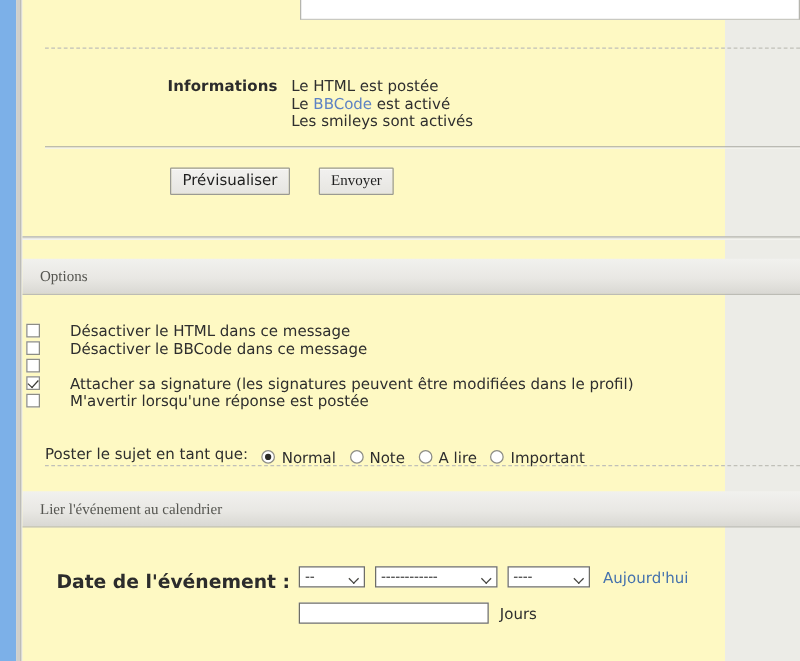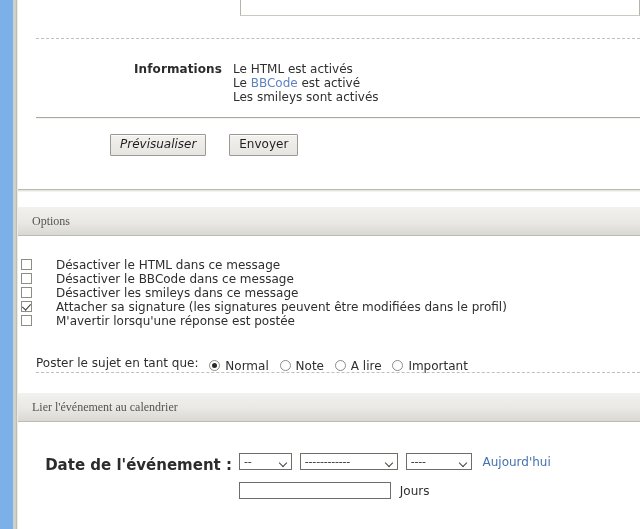--- a/index.html
+++ b/index.html
@@ -36,22 +36,22 @@
     width: 4px; height: 529px;
     background: #cfcfcb;
     border-right: 1px solid #bdbdb8;
     box-sizing: border-box;
   }
 
   
   .page {
     position: absolute;
     left: 18px; top: 0;
-    width: 622px; height: 529px;
-    background: #ffffff;
+    width: 562px; height: 529px;
+    background: #fef9c3;
   }
 
   
   .msg-area {
     position: absolute;
     left: 0; top: 0;
     width: 622px; height: 38px;
   }
   .textarea-box {
     position: absolute;
@@ -124,22 +124,22 @@
     border: 1px solid #9a9a93;
     border-radius: 1px;
     font-family: "DejaVu Sans", "Liberation Sans", sans-serif;
     font-size: 12px;
     color: #1f1f1f;
     padding: 3px 9px 4px 9px;
     box-shadow: inset 0 1px 0 #fbfbf9;
     cursor: pointer;
     line-height: 13px;
   }
-  #preview-btn { margin-left: 92px; font-style: italic; }
-  #submit-btn  { margin-left: 19px; }
+  #preview-btn { margin-left: 118px; }
+  #submit-btn  { margin-left: 19px; font-family: Liberation Serif, serif; }
 
   
   .strong-sep {
     position: absolute;
     left: 0; top: 189px;
     width: 622px; height: 3px;
     background: #e4e4df;
     border-top: 1px solid #b9b9b2;
     border-bottom: 1px solid #f3f3ef;
     box-sizing: border-box;
@@ -332,21 +332,21 @@
   <div class="page">
 
     <div class="msg-area">
       <div class="textarea-box"></div>
     </div>
     <div class="dashed-sep" id="sep-top"></div>
 
     <div class="info-row">
       <div class="info-label">Informations</div>
       <div class="info-lines">
-        <div><span>Le HTML est activés</span></div>
+        <div><span>Le HTML est postée</span></div>
         <div><span>Le </span><a class="link" href="#">BBCode</a><span> est activé</span></div>
         <div><span>Les smileys sont activés</span></div>
       </div>
     </div>
 
     <div class="solid-rule"></div>
 
     <div class="btn-row">
       <button class="btn" id="preview-btn">Prévisualiser</button>
       <button class="btn" id="submit-btn">Envoyer</button>
@@ -362,21 +362,20 @@
       <div class="opt-line">
         <span class="cb"></span>
         <span>Désactiver le HTML dans ce message</span>
       </div>
       <div class="opt-line">
         <span class="cb"></span>
         <span>Désactiver le BBCode dans ce message</span>
       </div>
       <div class="opt-line">
         <span class="cb"></span>
-        <span>Désactiver les smileys dans ce message</span>
       </div>
       <div class="opt-line">
         <span class="cb checked"></span>
         <span>Attacher sa signature (les signatures peuvent être modifiées dans le profil)</span>
       </div>
       <div class="opt-line">
         <span class="cb"></span>
         <span>M'avertir lorsqu'une réponse est postée</span>
       </div>
     </div>

